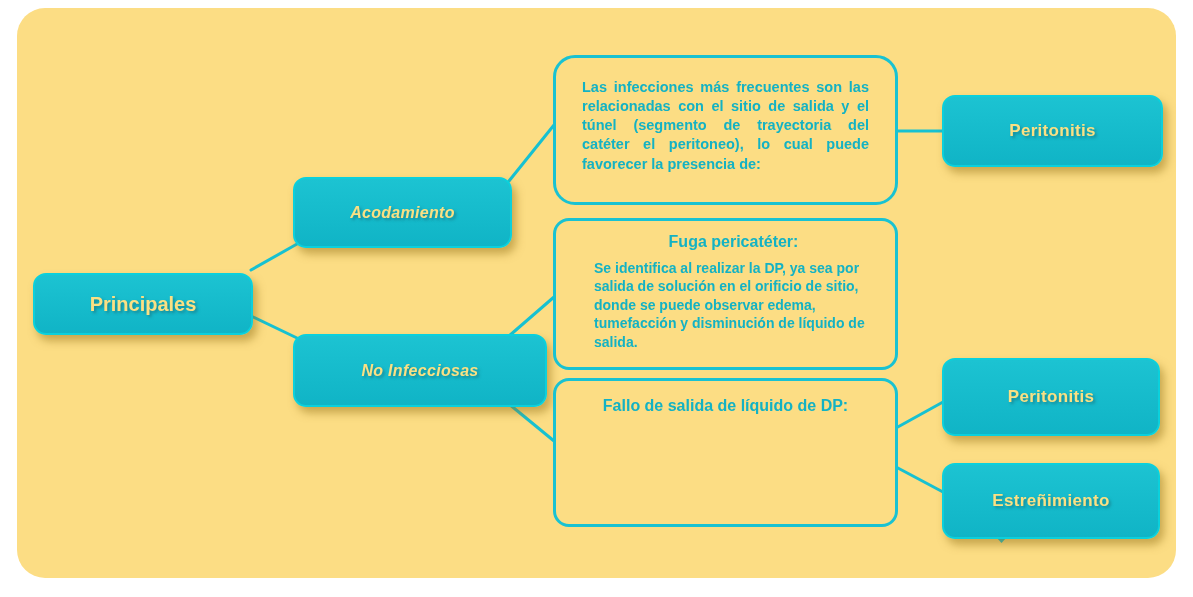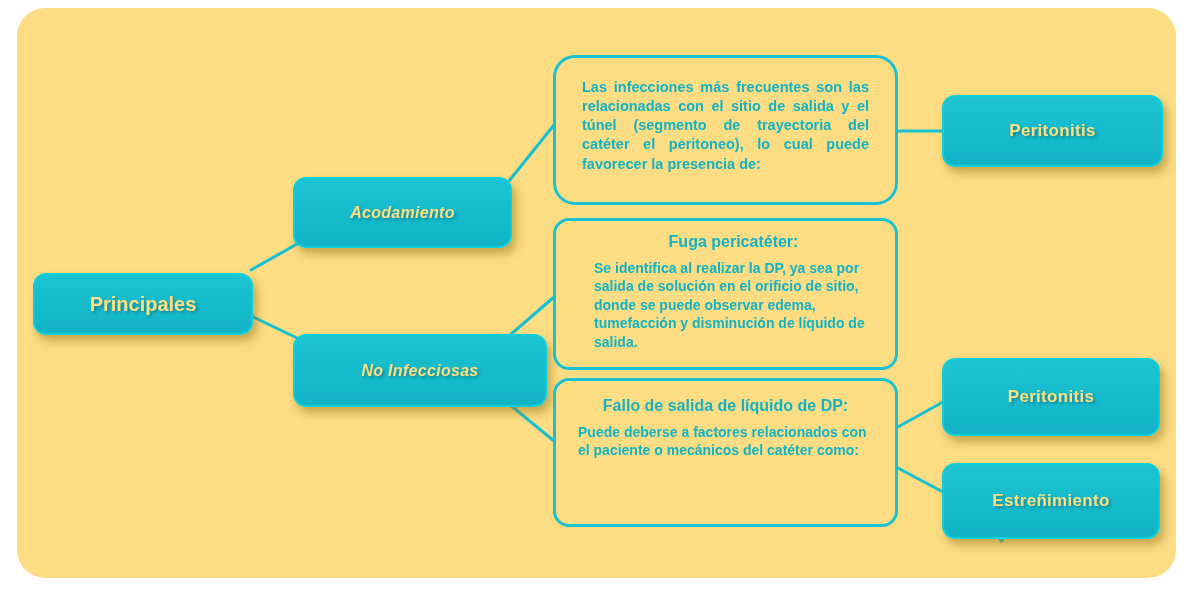--- a/index.html
+++ b/index.html
@@ -87,21 +87,20 @@
   <div class="body">Las infecciones más frecuentes son las relacionadas con el sitio de salida y el túnel (segmento de trayectoria del catéter el peritoneo), lo cual puede favorecer la presencia de:</div>
 </div>
 
 <div class="infobox infobox-2">
   <div class="title">Fuga pericatéter:</div>
   <div class="body">Se identifica al realizar la DP, ya sea por salida de solución en el orificio de sitio, donde se puede observar edema, tumefacción y disminución de líquido de salida.</div>
 </div>
 
 <div class="infobox infobox-3">
   <div class="title">Fallo de salida de líquido de DP:</div>
-  <div class="body">Puede deberse a factores relacionados con el paciente o mecánicos del catéter como:</div>
 </div>
 
 <div class="node node-leaf node-peritonitis">
   <span>Peritonitis</span>
 </div>
 
 <div class="node node-leaf node-acodamiento">
   <span>Peritonitis</span>
 </div>
 

